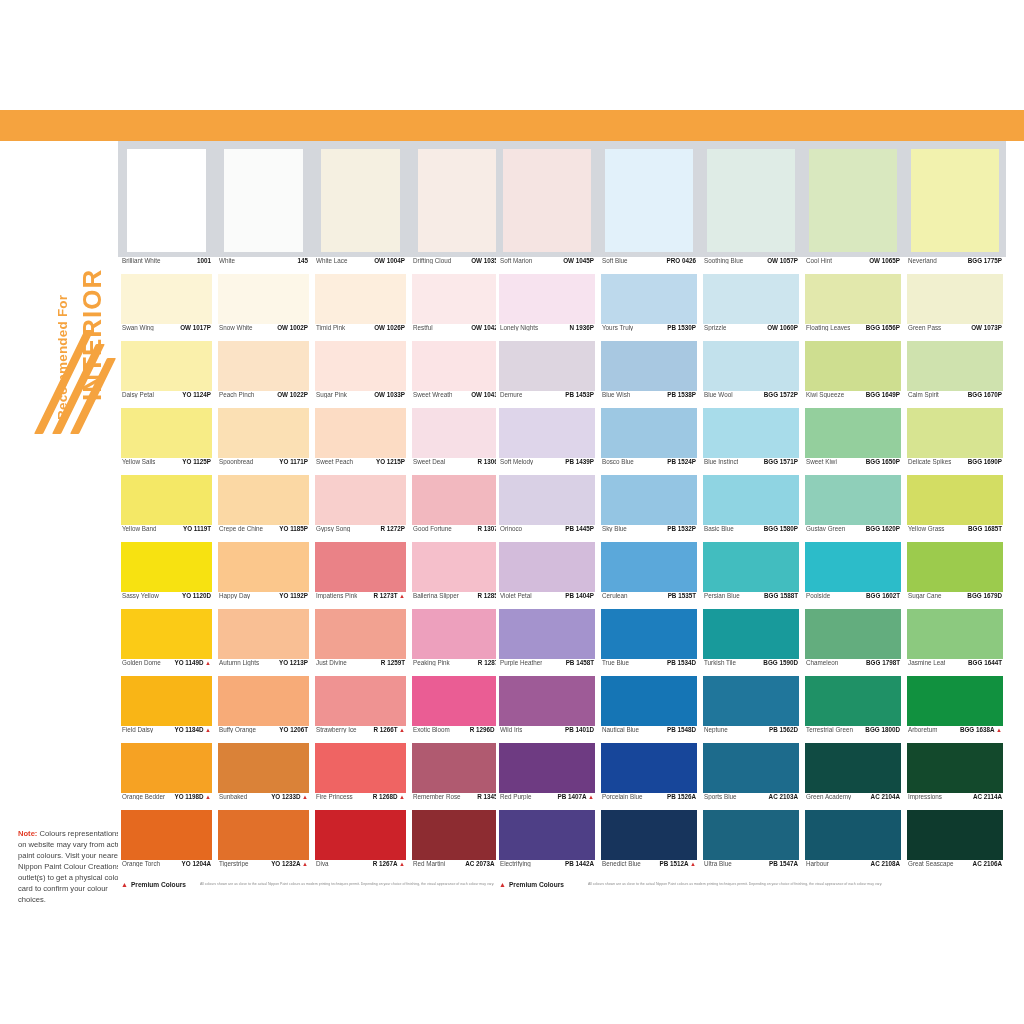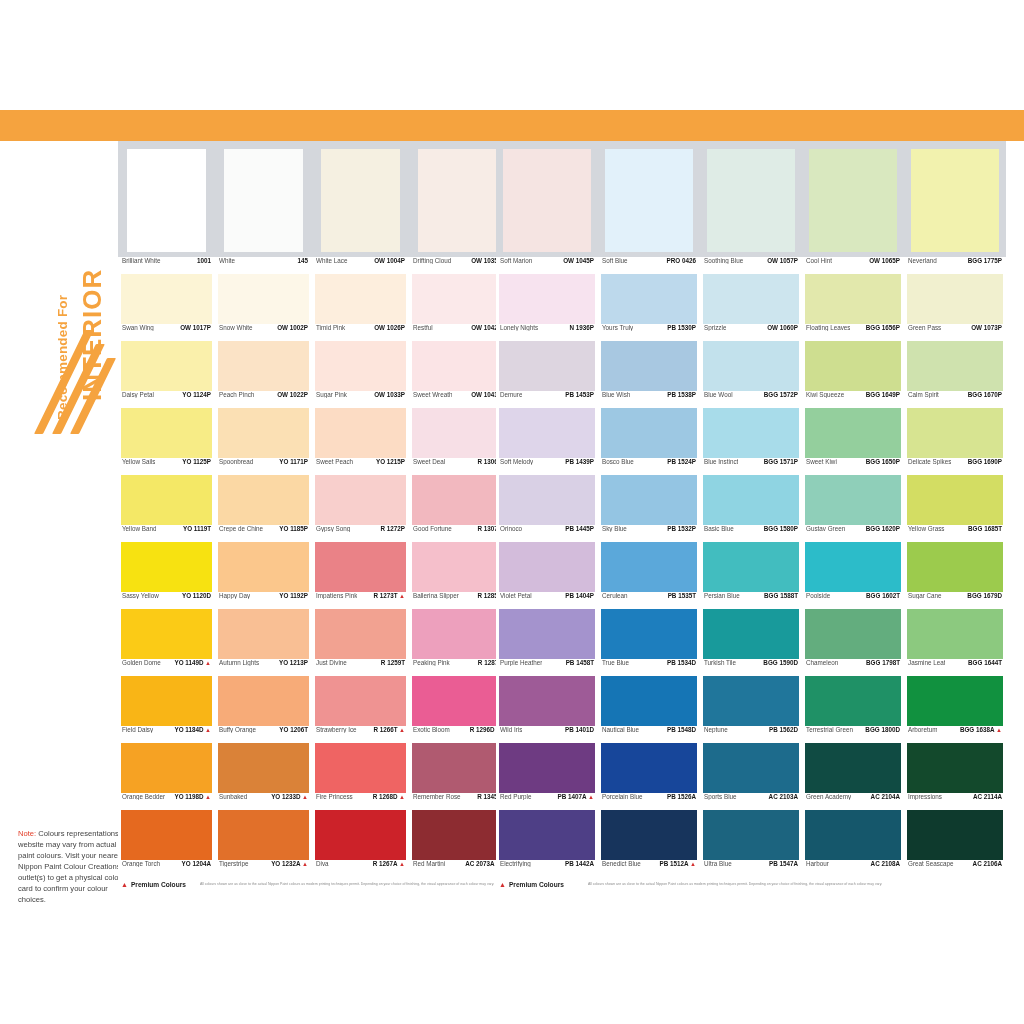--- a/index.html
+++ b/index.html
@@ -36,21 +36,21 @@
   }
   .stripes i:nth-child(1){left:4px;top:0;height:104px;}
   .stripes i:nth-child(2){left:22px;top:14px;height:90px;}
   .stripes i:nth-child(3){left:40px;top:28px;height:76px;}
 
   
   .note{
     position:absolute;left:18px;top:828px;width:112px;
     font-size:7.6px;line-height:1.45;color:#444;
   }
-  .note b{color:#e23c26;font-weight:normal;}
+  .note b{color:#e23c26;font-weight:bold;}
 
   
   .panel{position:absolute;top:141px;background:#fff;}
   .panel.left{left:118px;width:388px;}
   .panel.right{left:496px;width:510px;}
 
   .hero-band{background:#d4d7dc;padding:8px 0 5px 0;display:flex;}
   .hero-cell{flex:1;display:flex;flex-direction:column;align-items:center;}
   .hero-chip{width:82%;height:103px;}
   .panel.right .hero-chip{width:86%;height:103px;}

